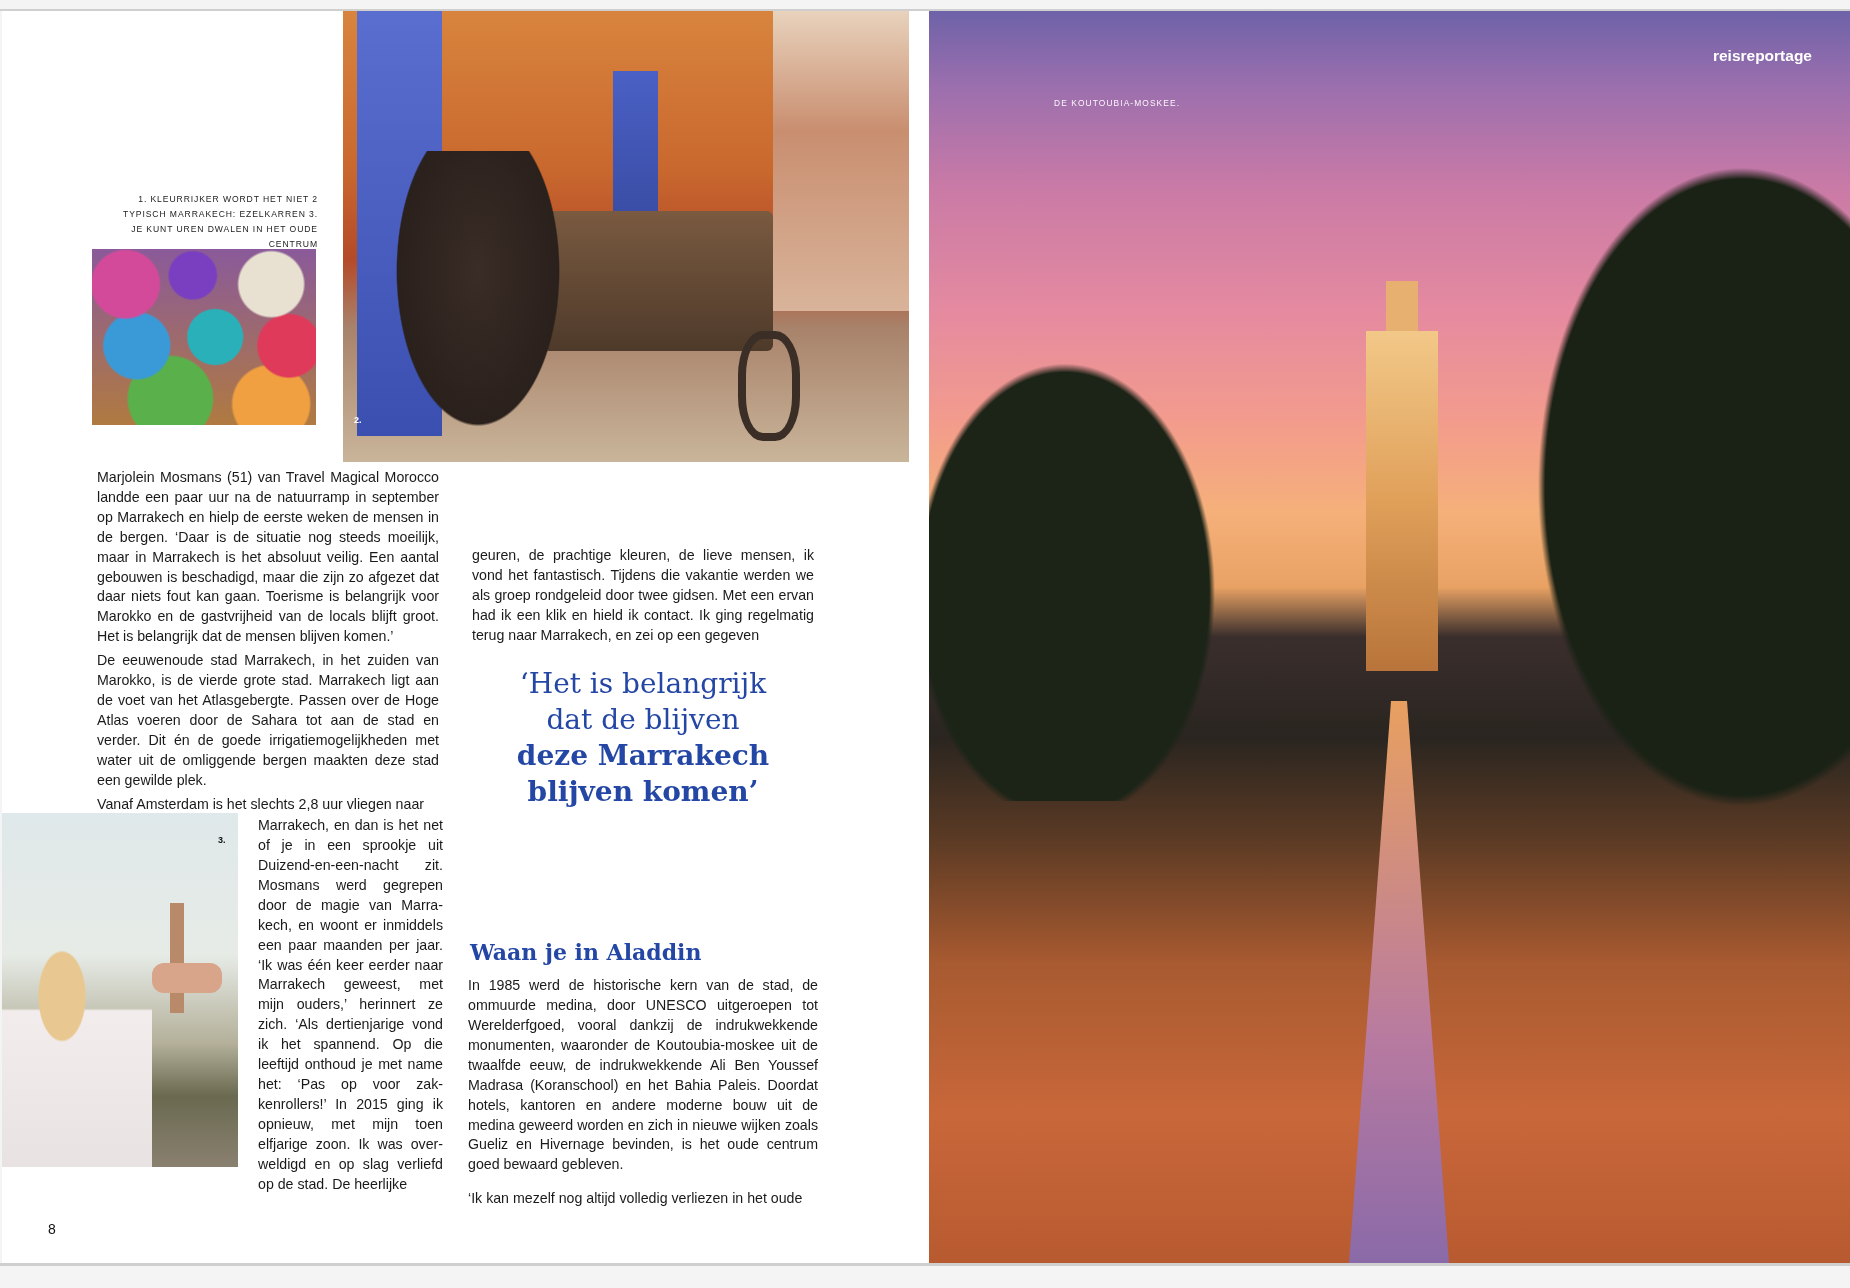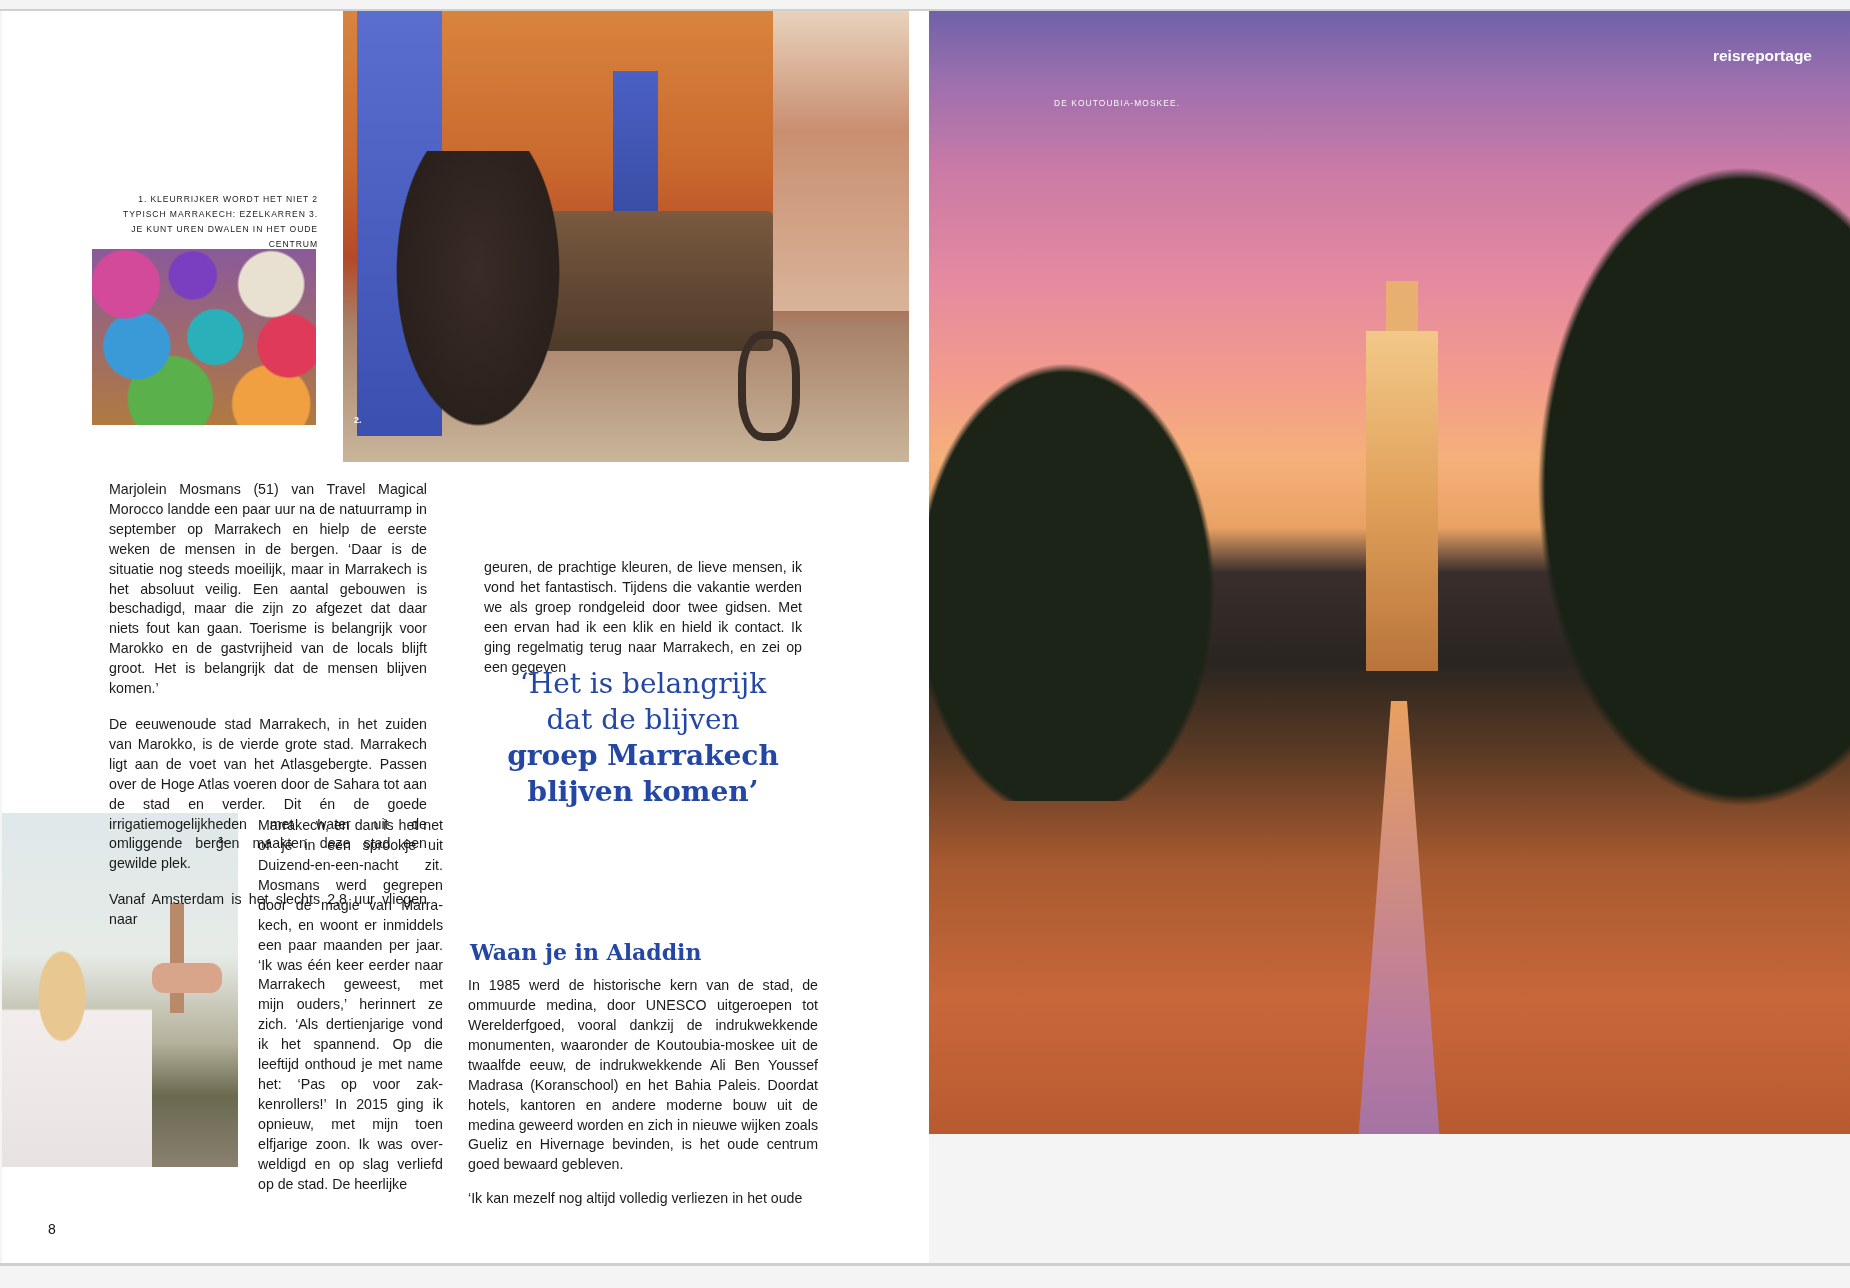--- a/index.html
+++ b/index.html
@@ -1,19 +1,19 @@
 <!DOCTYPE html>
 <html><head>
 <meta charset="utf-8">
 <style>
   html,body{margin:0;padding:0;}
   body{width:1850px;height:1288px;background:#f4f4f4;position:relative;overflow:hidden;font-family:"Liberation Sans",sans-serif;}
   .topbar{position:absolute;left:0;top:0;width:1850px;height:9px;background:#f4f4f4;border-bottom:2px solid #cfcfcf;}
   .page-left{position:absolute;left:2px;top:11px;width:927px;height:1252px;background:#fff;overflow:hidden;}
-  .page-right{position:absolute;left:929px;top:11px;width:921px;height:1123px;overflow:hidden;
+  .page-right{position:absolute;left:929px;top:11px;width:921px;height:1252px;overflow:hidden;
     background:linear-gradient(180deg,#6e62a8 0%,#9b6fae 6%,#c97aa6 14%,#e58aa0 24%,#f39c8c 33%,#f5b07a 40%,#e9a264 46%,#3a2e2c 50%,#2a2520 58%,#5a3a24 66%,#a85a30 76%,#c8673a 88%,#b85a30 100%);}
   .bottombar{position:absolute;left:0;top:1263px;width:1850px;height:25px;background:#f4f4f4;border-top:3px solid #cfcfcf;box-sizing:border-box;}
 
   
   .photo{position:absolute;overflow:hidden;}
   .ph-donkey{left:341px;top:0;width:566px;height:451px;
     background:
       linear-gradient(90deg,transparent 0,transparent 10%,transparent 10%),
       linear-gradient(180deg,#d8843e 0%,#c9682e 35%,#b44a28 55%,#a8826a 70%,#c9b59a 100%);}
   .ph-donkey .door{position:absolute;left:14px;top:0;width:85px;height:425px;background:linear-gradient(180deg,#5a6ed0,#3a4fb0);}
@@ -44,21 +44,21 @@
   .rp-tower-top{position:absolute;left:457px;top:270px;width:32px;height:55px;background:#e8b070;}
   .rp-pool{position:absolute;left:420px;top:690px;width:100px;height:562px;background:linear-gradient(180deg,#e8a060,#b87aa0 60%,#8a6aa8);clip-path:polygon(42% 0,58% 0,100% 100%,0 100%);}
   .rp-trees-l{position:absolute;left:0;top:270px;width:340px;height:520px;background:radial-gradient(ellipse at 40% 60%,#1c2418 0 50%,transparent 52%);}
   .rp-trees-r{position:absolute;left:560px;top:80px;width:361px;height:720px;background:radial-gradient(ellipse at 70% 55%,#1a2216 0 55%,transparent 57%);}
 
   
   .caption-left{position:absolute;left:120px;top:173px;width:196px;text-align:right;font-size:8.6px;letter-spacing:0.9px;line-height:15px;color:#222;text-transform:uppercase;margin-top:8px;}
   .photo-num{position:absolute;font-size:9px;font-weight:bold;}
   .body{font-size:14.2px;line-height:19.9px;color:#1a1a1a;text-align:justify;}
   .col1{position:absolute;left:91px;top:453px;width:350px;}
-  .col1 p,.col2 p,.col3 p{margin:16px;}
+  .col1 p,.col2 p,.col3 p{margin:4px;}
   .col1b{position:absolute;left:256px;top:791px;width:185px;}
   .col2{position:absolute;left:466px;top:531px;width:350px;}
   .quote{position:absolute;left:466px;top:655px;width:350px;text-align:center;color:#2446a4;font-family:"DejaVu Serif",serif;font-size:28px;line-height:36px;}
   .quote .q-light{font-weight:normal;display:block;}
   .quote .q-bold{font-weight:bold;display:block;}
   .col3{position:absolute;left:466px;top:833px;width:350px;}
   .heading{position:absolute;left:466px;top:926px;color:#2446a4;font-family:"DejaVu Serif",serif;font-size:22px;font-weight:bold;margin:2px;}
   .col4{position:absolute;left:466px;top:951px;width:350px;}
   .page-num{position:absolute;left:46px;top:1210px;font-size:14px;color:#111;}
   .section-tag{position:absolute;right:38px;top:36px;color:#fff;font-weight:bold;font-size:15.5px;}
@@ -101,21 +101,21 @@
     <p>Marrakech, en dan is het net of je in een sprookje uit Duizend-en-een-nacht zit. Mosmans werd gegrepen door de magie van Marra­kech, en woont er inmiddels een paar maanden per jaar. ‘Ik was één keer eerder naar Marrakech geweest, met mijn ouders,’ herinnert ze zich. ‘Als dertienjarige vond ik het spannend. Op die leeftijd onthoud je met name het: ‘Pas op voor zak­kenrollers!’ In 2015 ging ik opnieuw, met mijn toen elfjarige zoon. Ik was over­weldigd en op slag verliefd op de stad. De heerlijke</p>
   </div>
 
   <div class="col2 body">
     <p>geuren, de prachtige kleuren, de lieve mensen, ik vond het fantastisch. Tijdens die vakantie werden we als groep rondgeleid door twee gidsen. Met een ervan had ik een klik en hield ik contact. Ik ging regel­matig terug naar Marrakech, en zei op een gegeven</p>
   </div>
 
   <div class="quote">
     <span class="q-light">‘Het is belangrijk</span>
     <span class="q-light">dat de blijven</span>
-    <span class="q-bold">groep Marrakech</span>
+    <span class="q-bold">deze Marrakech</span>
     <span class="q-bold">blijven komen’</span>
   </div>
 
 
   <h2 class="heading">Waan je in Aladdin</h2>
 
   <div class="col4 body">
     <p>In 1985 werd de historische kern van de stad, de ommuurde medina, door UNESCO uitgeroepen tot Werelderfgoed, vooral dankzij de indrukwekkende monumenten, waaronder de Koutoubia-moskee uit de twaalfde eeuw, de indrukwekkende Ali Ben Youssef Madrasa (Koranschool) en het Bahia Paleis. Doordat hotels, kantoren en andere moderne bouw uit de medina geweerd worden en zich in nieuwe wijken zoals Gueliz en Hivernage bevinden, is het oude centrum goed bewaard gebleven.</p>
     <p>‘Ik kan mezelf nog altijd volledig verliezen in het oude</p>
   </div>

